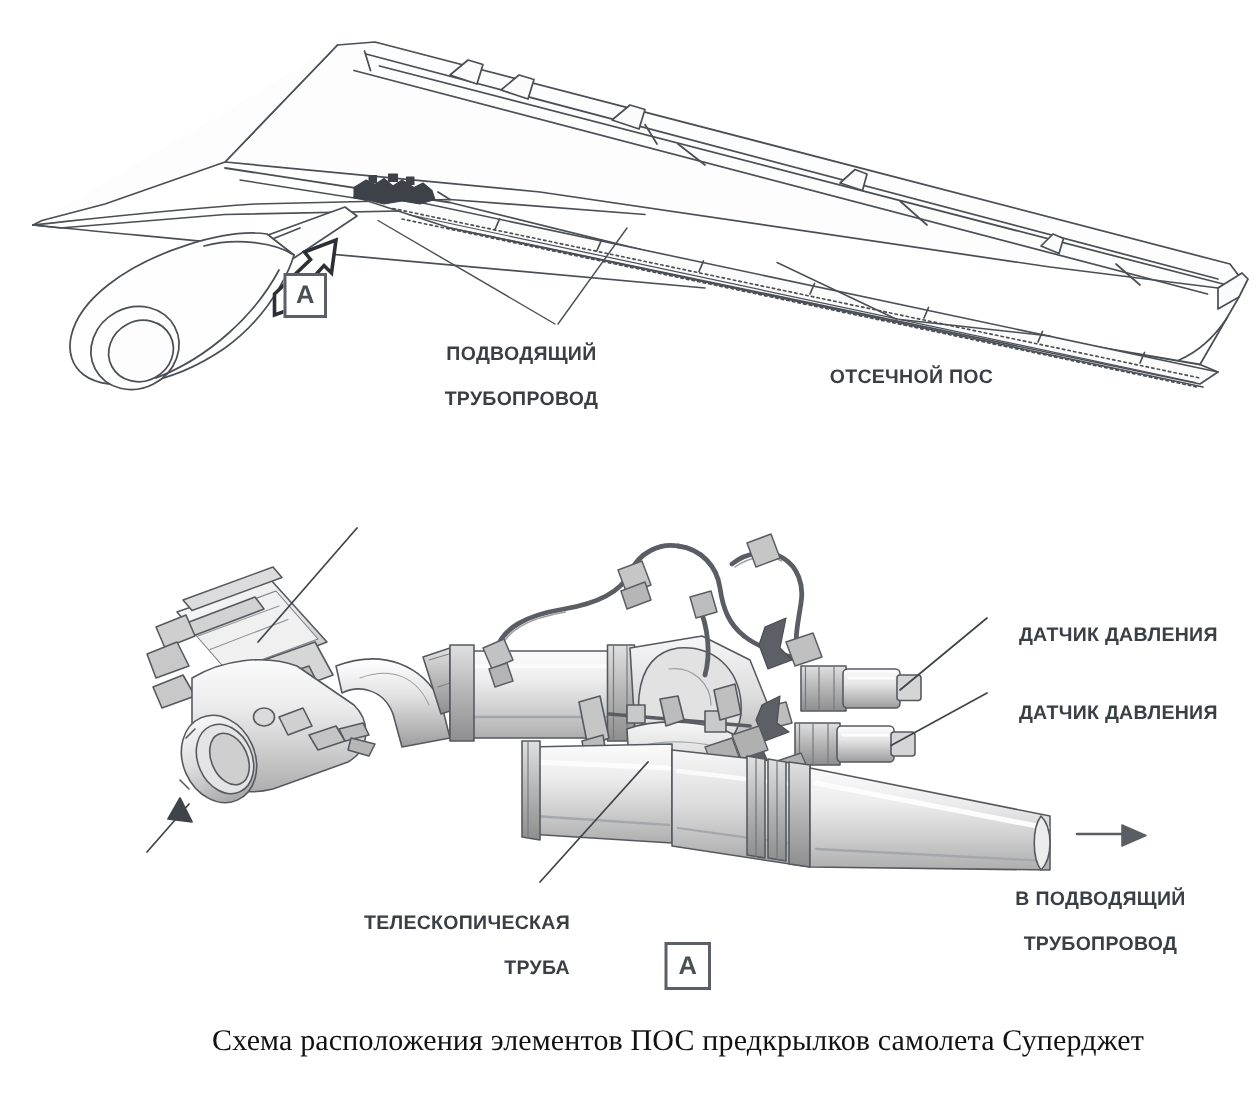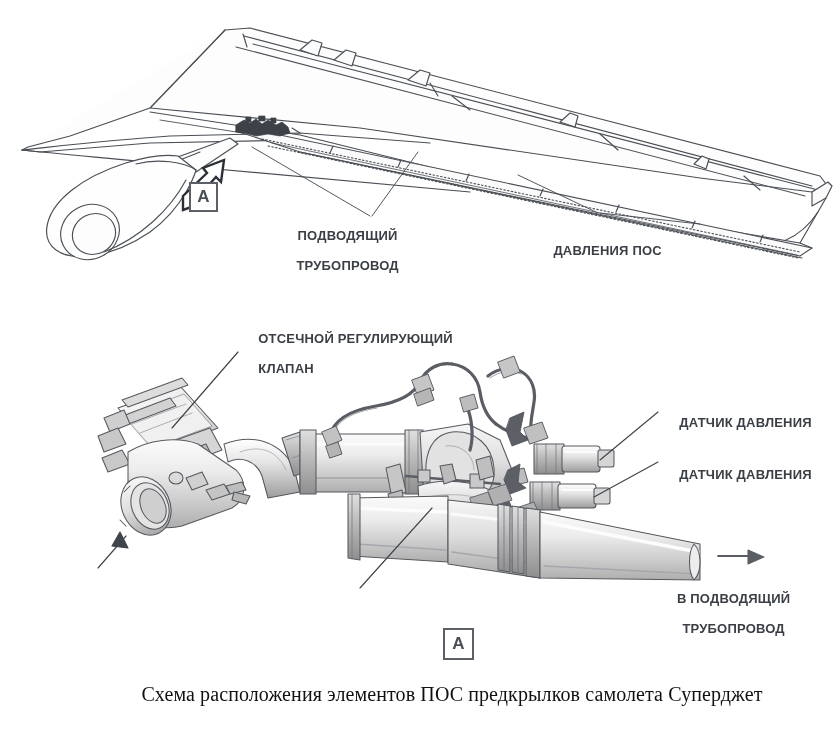--- a/index.html
+++ b/index.html
@@ -326,41 +326,41 @@
       </g>
     </g>
   </svg>
 
   <div class="callout center" style="left:240px;top:213px;width:200px;">
     <span>ПОДВОДЯЩИЙ</span><br>
     <span>ТРУБОПРОВОД</span>
   </div>
 
   <div class="callout center" style="left:500px;top:228px;width:200px;">
-    <span>ДАВЛЕНИЯ ПОС</span>
+    <span>ОТСЕЧНОЙ ПОС</span>
   </div>
 
   <div class="boxlabel" style="left:189px;top:182px;width:25px;height:26px;">
     <span>A</span>
   </div>
 
-  <div class="callout" style="left:243px;top:316px;width:300px;">
-    <span>ОТСЕЧНОЙ РЕГУЛИРУЮЩИЙ</span><br>
-    <span>КЛАПАН</span>
-  </div>
 
   <div class="callout" style="left:664px;top:400px;width:190px;">
     <span>ДАТЧИК ДАВЛЕНИЯ</span>
   </div>
 
   <div class="callout" style="left:664px;top:452px;width:190px;">
     <span>ДАТЧИК ДАВЛЕНИЯ</span>
   </div>
 
 
+  <div class="callout right" style="left:180px;top:592px;width:200px;">
+    <span>ТЕЛЕСКОПИЧЕСКАЯ</span><br>
+    <span>ТРУБА</span>
+  </div>
 
   <div class="callout center" style="left:636px;top:576px;width:180px;">
     <span>В ПОДВОДЯЩИЙ</span><br>
     <span>ТРУБОПРОВОД</span>
   </div>
 
   <div class="boxlabel" style="left:443px;top:628px;width:27px;height:28px;">
     <span>A</span>
   </div>
 

